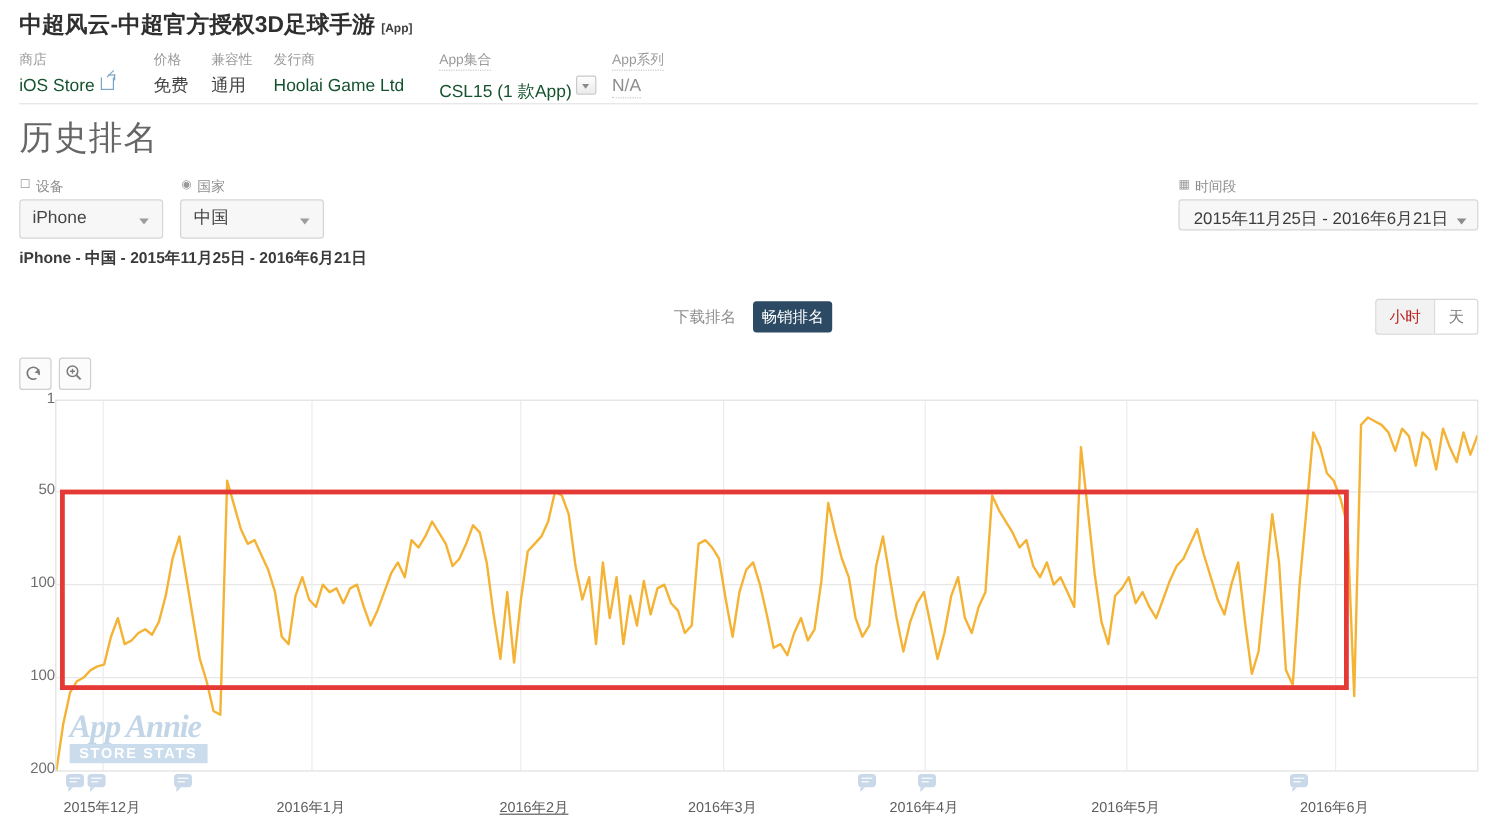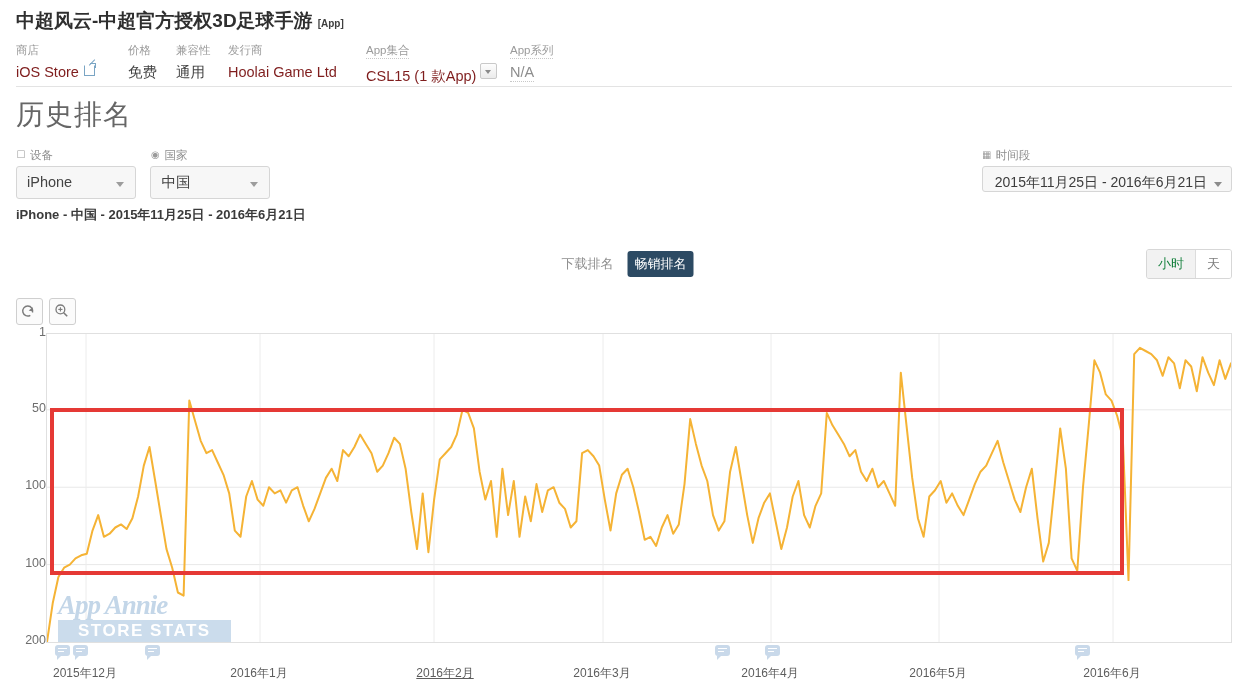--- a/index.html
+++ b/index.html
@@ -58,21 +58,21 @@
     padding-bottom: 1px;
   }
   .meta-label.nodot { border-bottom: none; }
   .meta-value {
     font-size: 14.5px;
     line-height: 20px;
     margin-top: 4px;
     color: #444;
     white-space: nowrap;
   }
-  .meta-link { color: #7f1d1d; cursor: pointer; }
+  .meta-link { color: #14532d; cursor: pointer; }
   .ext-icon {
     display: inline-block;
     width: 9px; height: 9px;
     border: 1px solid #7aa5c4;
     border-top-color: transparent;
     position: relative;
     margin-left: 5px;
     vertical-align: 1px;
   }
   .ext-icon:before {
@@ -228,21 +228,21 @@
     position: absolute;
     right: 16px; top: 249px;
     display: flex;
     border: 1px solid #d7d7d7;
     border-radius: 3px;
     overflow: hidden;
     background: #f2f2f2;
   }
   .gran-opt {
     font-size: 13px;
-    color: #15803d;
+    color: #b91c1c;
     padding: 5px 11px;
     cursor: pointer;
     background: #f2f2f2;
   }
   .gran-opt + .gran-opt { border-left: 1px solid #dcdcdc; }
   .gran-opt.active { background: #ffffff; color: #7d7d7d; }
 
   
   .chart-tools { position: absolute; left: 16px; top: 298px; display: flex; gap: 6px; }
   .tool-btn {
@@ -289,27 +289,27 @@
   .wm-main {
     font-family: "Liberation Serif", serif;
     font-style: italic;
     font-weight: bold;
     font-size: 27px;
     color: #c3d6e8;
     letter-spacing: -1px;
     line-height: 26px;
   }
   .wm-sub {
-    font-size: 17px;
+    font-size: 12px;
     font-weight: bold;
     letter-spacing: 1.5px;
     color: #ffffff;
     background: #cbdcec;
     display: inline-block;
-    padding: 1px 20px;
+    padding: 1px 8px;
     margin-top: 2px;
   }
   .bubble {
     position: absolute;
     width: 15px; height: 11px;
     background: #c9d9ea;
     border-radius: 3px;
   }
   .bubble:after {
     content: "";

